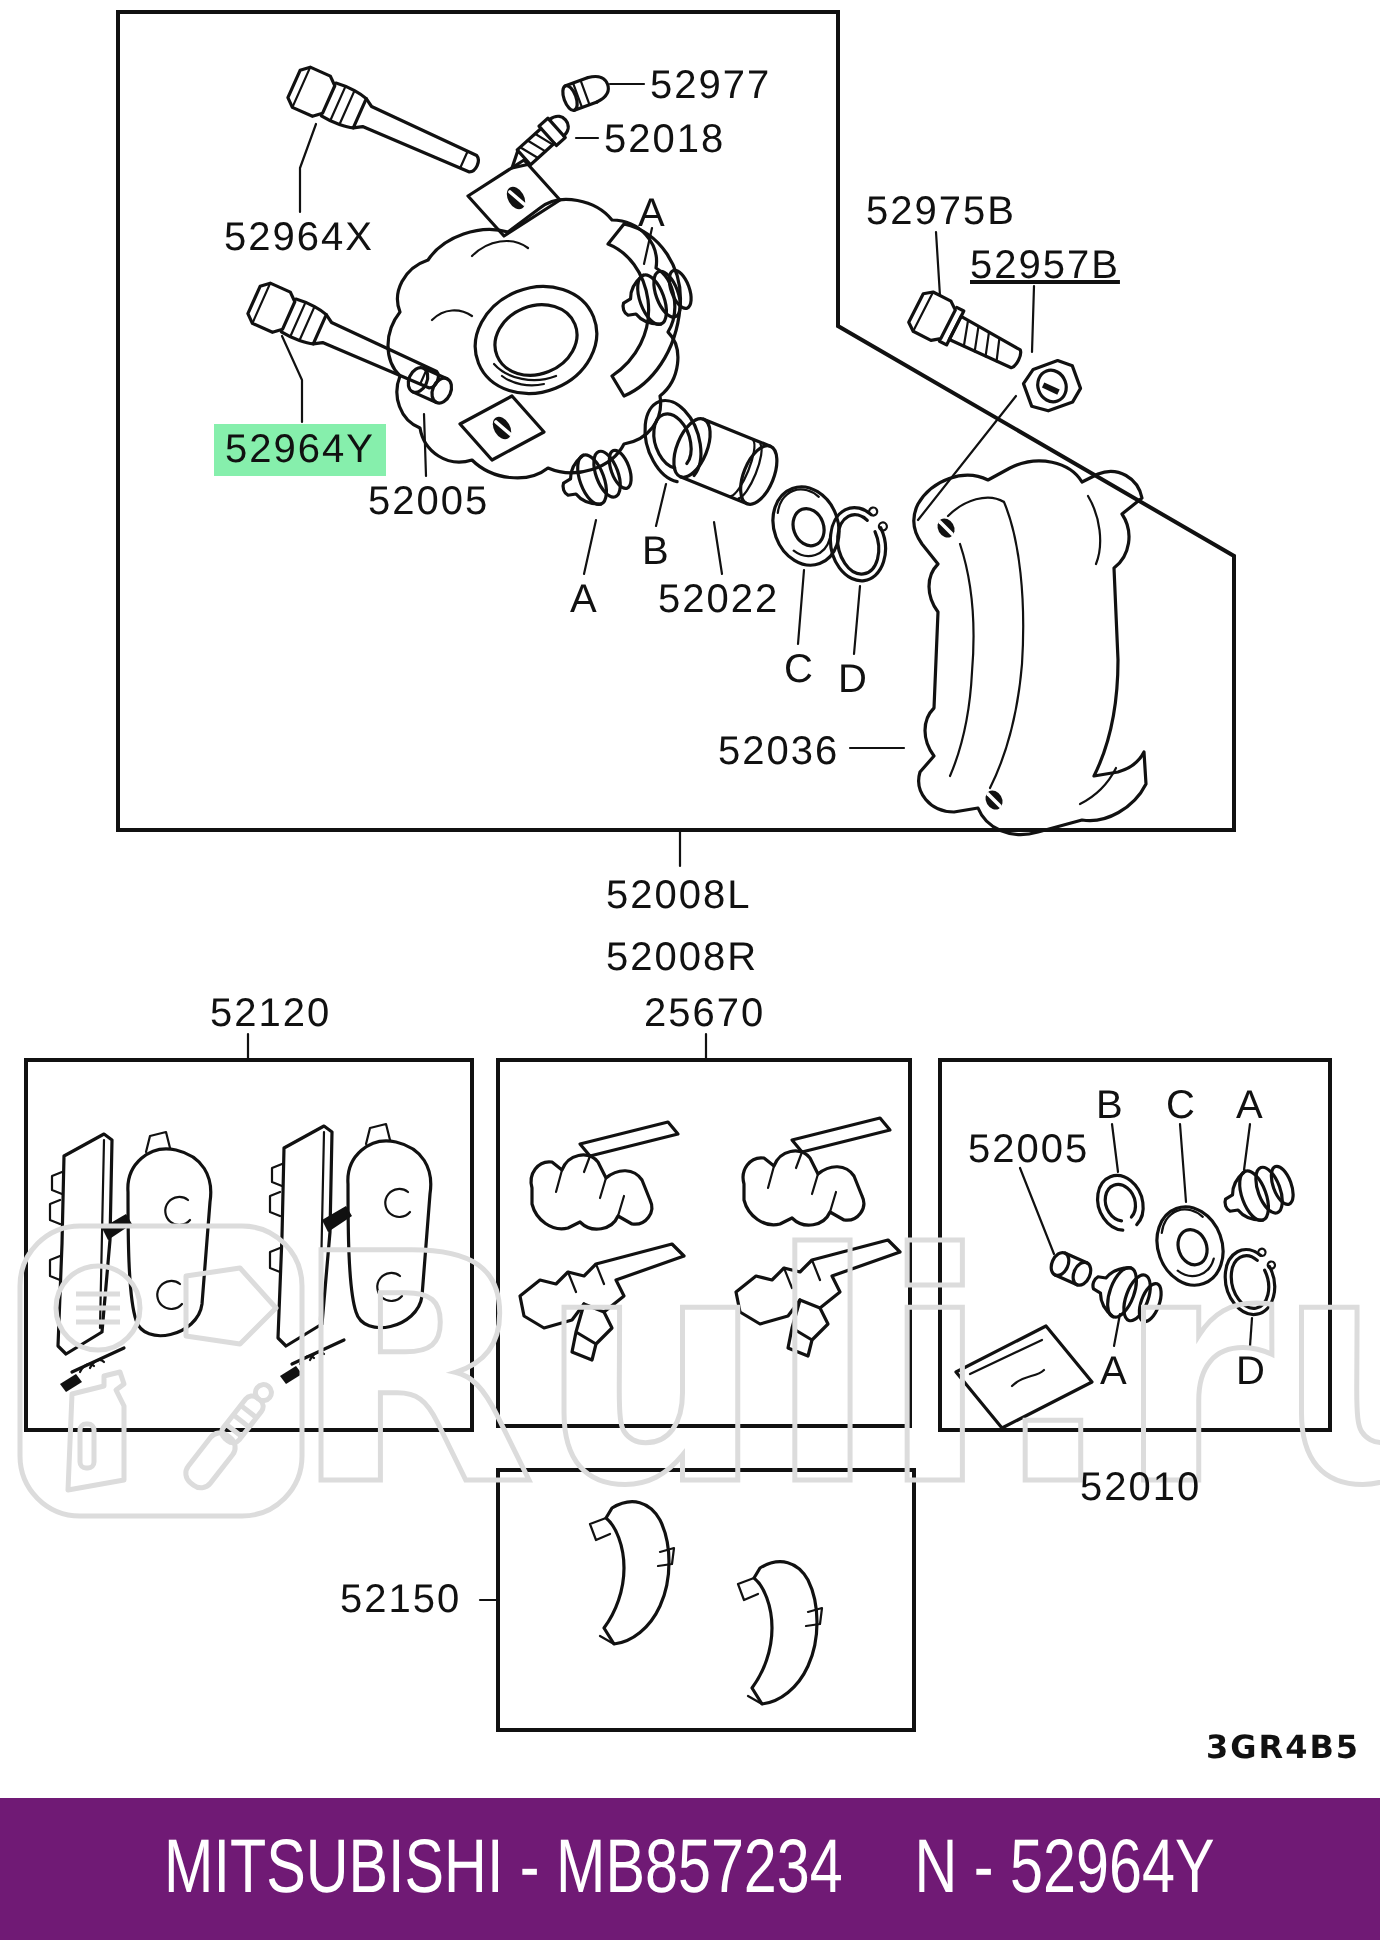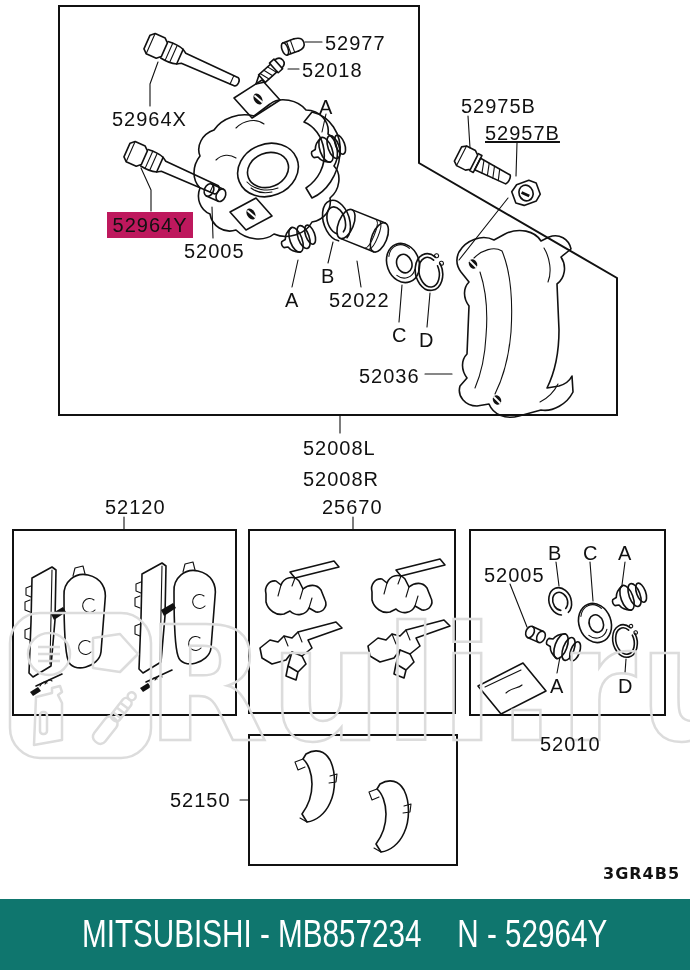--- a/index.html
+++ b/index.html
@@ -264,50 +264,50 @@
           <circle cx="58" cy="0" r="4"></circle>
         </g>
       </g>
       <text class="wmt" x="146" y="740" font-size="158">Ruli.ru</text>
     </g>
   </svg>
 
   <div class="lbl" style="left:325px; top:32px;">52977</div>
   <div class="lbl" style="left:302px; top:59px;">52018</div>
   <div class="lbl" style="left:112px; top:108px;">52964X</div>
-  <div class="hl" style="background: #be185d;">
+  <div class="hl" style="background: #86efac;">
     <span>52964Y</span>
   </div>
   <div class="lbl" style="left:184px; top:240px;">52005</div>
   <div class="lbl" style="left:319px; top:96px;">A</div>
   <div class="lbl" style="left:285px; top:289px;">A</div>
   <div class="lbl" style="left:321px; top:265px;">B</div>
   <div class="lbl" style="left:329px; top:289px;">52022</div>
   <div class="lbl" style="left:392px; top:324px;">C</div>
   <div class="lbl" style="left:419px; top:329px;">D</div>
   <div class="lbl" style="left:359px; top:365px;">52036</div>
-  <div class="lbl" style="left:433px; top:95px;margin-left:28px;">52975B</div>
+  <div class="lbl" style="left:433px; top:95px;">52975B</div>
   <div class="lbl" style="left:485px; top:122px;text-decoration:underline;">52957B</div>
   <div class="lbl" style="left:303px; top:437px;">52008L</div>
   <div class="lbl" style="left:303px; top:468px;">52008R</div>
 
   <div class="lbl" style="left:93px; top:496px;margin-left:12px;">52120</div>
   <div class="lbl" style="left:322px; top:496px;">25670</div>
   <div class="lbl" style="left:170px; top:789px;">52150</div>
   <div class="lbl" style="left:540px; top:733px;">52010</div>
 
   <div class="lbl" style="left:484px; top:564px;">52005</div>
   <div class="lbl" style="left:548px; top:542px;">B</div>
   <div class="lbl" style="left:583px; top:542px;">C</div>
   <div class="lbl" style="left:618px; top:542px;">A</div>
   <div class="lbl" style="left:550px; top:675px;">A</div>
   <div class="lbl" style="left:618px; top:675px;">D</div>
 
   <div class="code">3GR4B5</div>
 
-  <div class="footer" style="background: #0f766e;">
+  <div class="footer" style="background: #701a75;">
     <div class="footer-text" style="color: rgb(255, 255, 255);">
       <span>MITSUBISHI - MB857234</span>
       <span>N - 52964Y</span>
     </div>
   </div>
 
 </div>
 
 </body></html>

